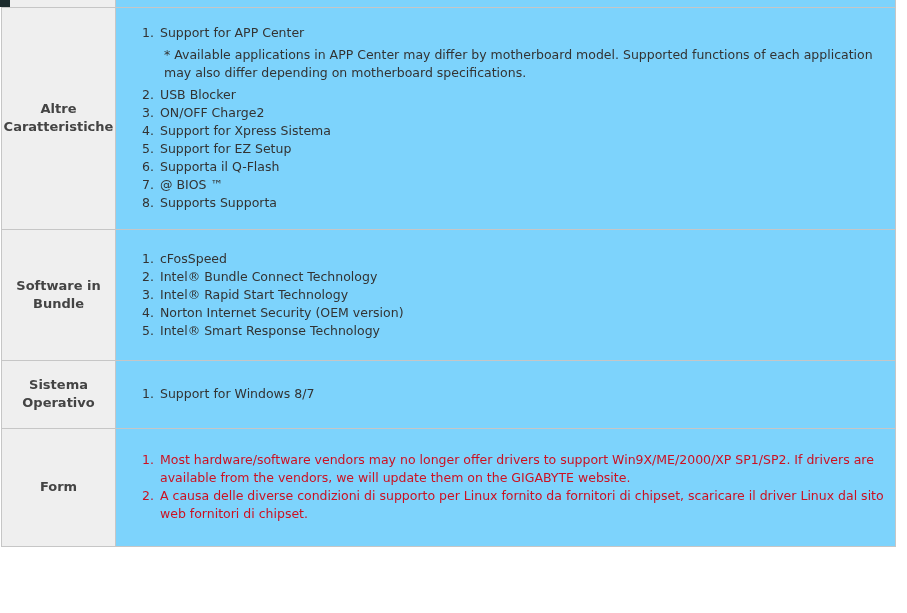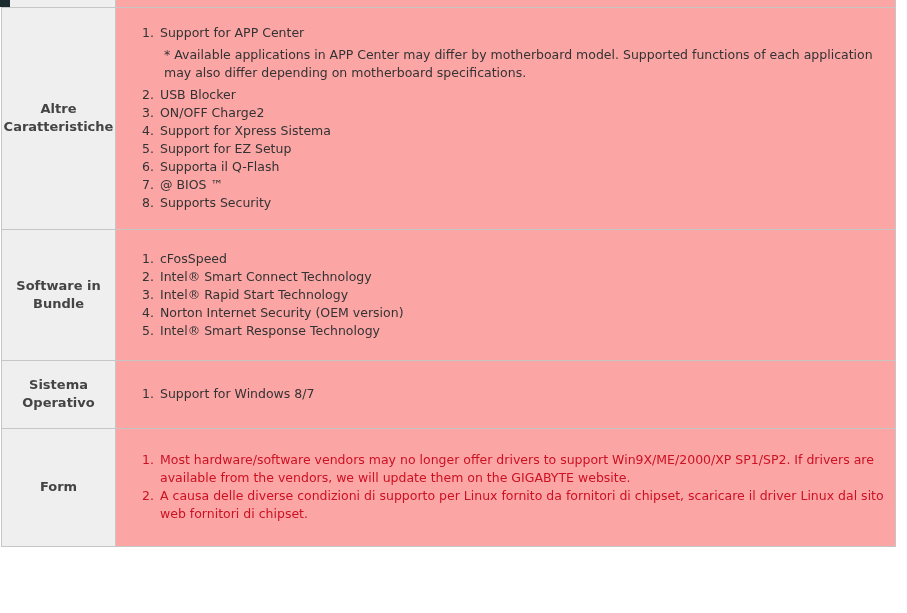--- a/index.html
+++ b/index.html
@@ -38,21 +38,21 @@
     width: 114px;
     background: var(--header_bg);
     color: var(--header_text);
     font-weight: bold;
     font-size: 13px;
     line-height: 18px;
     text-align: center;
     padding: 4px 0;
   }
   td.content {
-    background: #fca5a5;
+    background: #7dd3fc;
     color: var(--body_text);
     font-size: 12.5px;
     line-height: 18px;
     padding: 4px 10px 4px 18px;
   }
   td.content ol {
     margin: 0;
     padding-left: 24px;
     list-style: decimal;
   }
@@ -87,31 +87,31 @@
           <li>
             <span>Support for APP Center</span>
             <div class="subnote">* Available applications in APP Center may differ by motherboard model. Supported functions of each application may also differ depending on motherboard specifications.</div>
           </li>
           <li>USB Blocker</li>
           <li>ON/OFF Charge2</li>
           <li>Support for Xpress Sistema</li>
           <li>Support for EZ Setup</li>
           <li>Supporta il Q-Flash</li>
           <li>@ BIOS ™</li>
-          <li>Supports Security</li>
+          <li>Supports Supporta</li>
         </ol>
       </td>
     </tr>
 
     <tr class="row-bundle">
       <td class="rowhead">Software in Bundle</td>
       <td class="content">
         <ol>
           <li>cFosSpeed</li>
-          <li>Intel® Smart Connect Technology</li>
+          <li>Intel® Bundle Connect Technology</li>
           <li>Intel® Rapid Start Technology</li>
           <li>Norton Internet Security (OEM version)</li>
           <li>Intel® Smart Response Technology</li>
         </ol>
       </td>
     </tr>
 
     <tr class="row-so">
       <td class="rowhead">Sistema Operativo</td>
       <td class="content">

